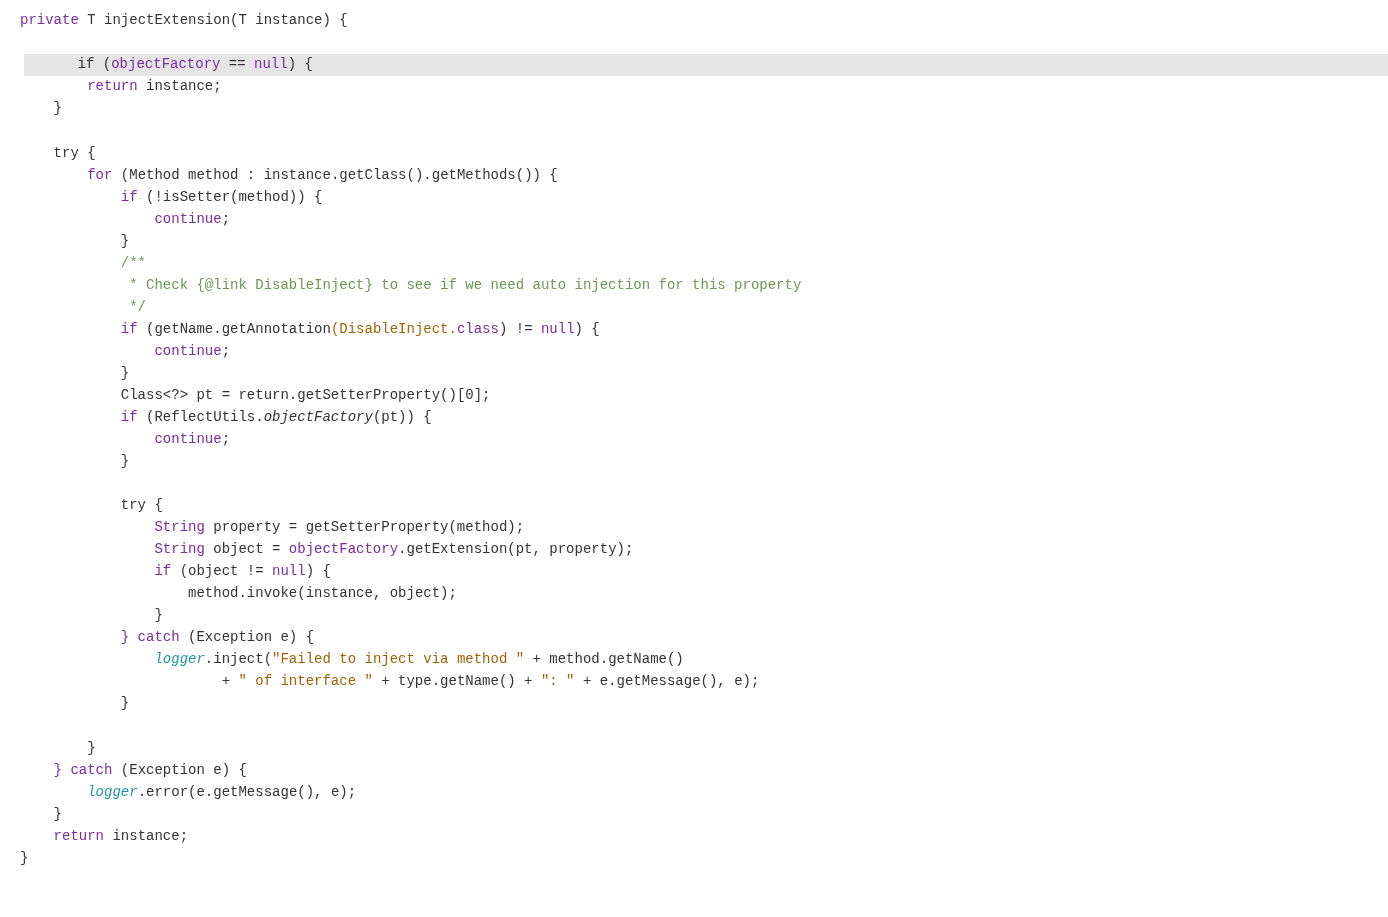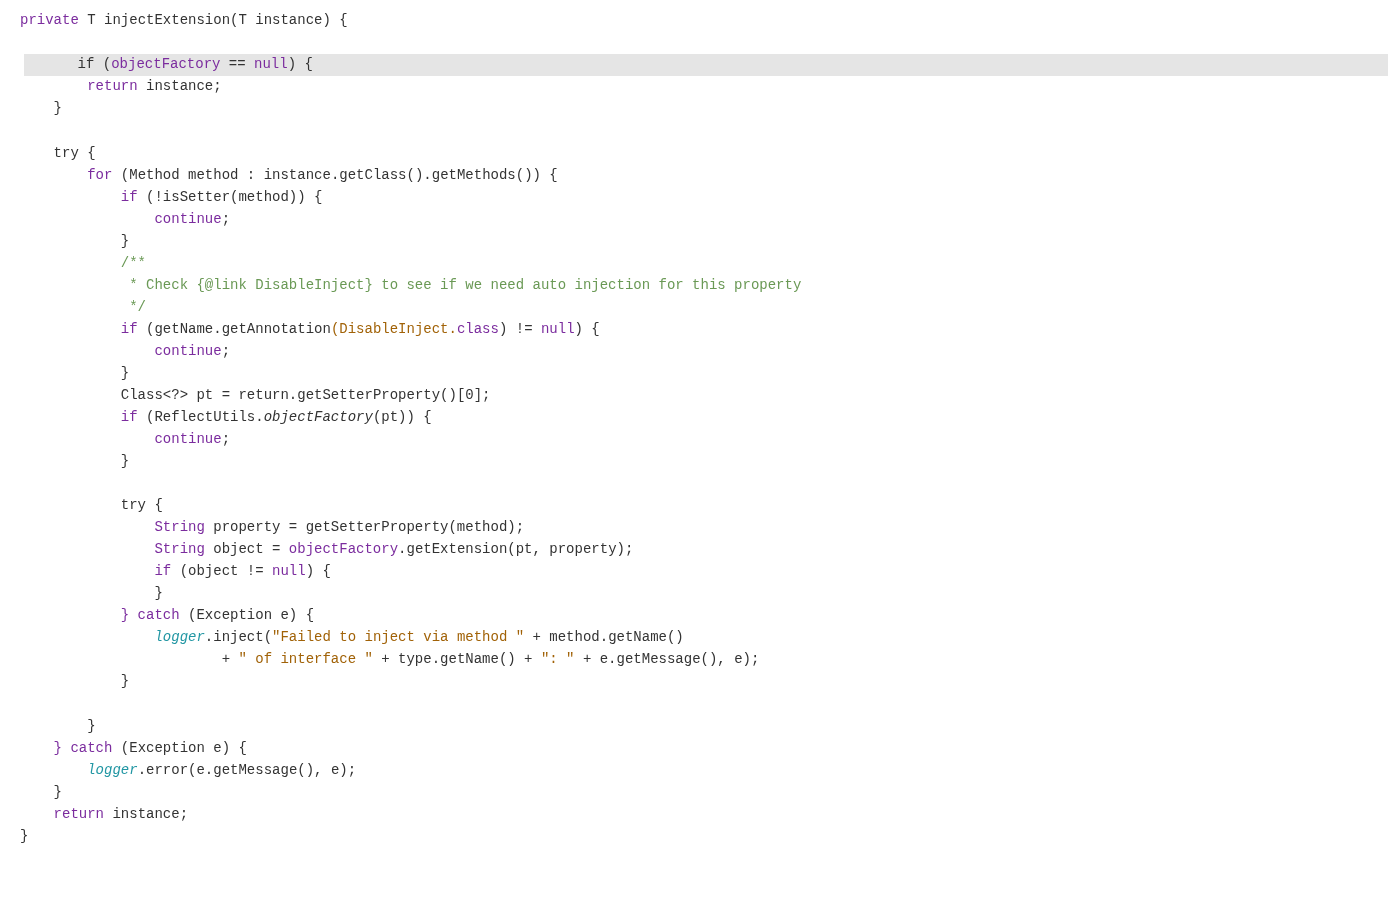--- a/index.html
+++ b/index.html
@@ -75,20 +75,21 @@
       <div class="code-line"><span class="code-text plain">            }</span></div>
       <div class="code-line"><span class="code-text plain">            Class</span><span class="code-text plain">&lt;?&gt; </span><span class="code-text plain">pt = return.</span><span class="code-text plain">getSetterProperty</span><span class="code-text plain">()[0];</span></div>
       <div class="code-line"><span class="code-text kw">            if </span><span class="code-text plain">(ReflectUtils.</span><span class="code-text italic">objectFactory</span><span class="code-text plain">(pt)) {</span></div>
       <div class="code-line"><span class="code-text kw">                continue</span><span class="code-text plain">;</span></div>
       <div class="code-line"><span class="code-text plain">            }</span></div>
       <div class="code-line">&nbsp;</div>
       <div class="code-line"><span class="code-text plain">            try {</span></div>
       <div class="code-line"><span class="code-text kw">                String </span><span class="code-text plain">property = getSetterProperty(method);</span></div>
       <div class="code-line"><span class="code-text kw">                String </span><span class="code-text plain">object = </span><span class="code-text kw">objectFactory</span><span class="code-text plain">.</span><span class="code-text plain">getExtension</span><span class="code-text plain">(pt, property);</span></div>
       <div class="code-line"><span class="code-text kw">                if </span><span class="code-text plain">(object != </span><span class="code-text kw">null</span><span class="code-text plain">) {</span></div>
+      <div class="code-line"><span class="code-text plain">                    method.</span><span class="code-text plain">invoke</span><span class="code-text plain">(instance, object);</span></div>
       <div class="code-line"><span class="code-text plain">                }</span></div>
       <div class="code-line"><span class="code-text kw">            } catch </span><span class="code-text plain">(Exception e) {</span></div>
       <div class="code-line"><span class="code-text plain">                </span><span class="code-text logger">logger</span><span class="code-text plain">.inject(</span><span class="code-text string">"Failed to inject via method "</span><span class="code-text plain"> + method.</span><span class="code-text plain">getName</span><span class="code-text plain">()</span></div>
       <div class="code-line"><span class="code-text plain">                        + </span><span class="code-text string">" of interface "</span><span class="code-text plain"> + type.</span><span class="code-text plain">getName</span><span class="code-text plain">() + </span><span class="code-text string">": "</span><span class="code-text plain"> + e.</span><span class="code-text plain">getMessage</span><span class="code-text plain">(), e);</span></div>
       <div class="code-line"><span class="code-text plain">            }</span></div>
       <div class="code-line">&nbsp;</div>
       <div class="code-line"><span class="code-text plain">        }</span></div>
       <div class="code-line"><span class="code-text kw">    } catch </span><span class="code-text plain">(Exception e) {</span></div>
       <div class="code-line"><span class="code-text plain">        </span><span class="code-text logger">logger</span><span class="code-text plain">.error(e.</span><span class="code-text plain">getMessage</span><span class="code-text plain">(), e);</span></div>
       <div class="code-line"><span class="code-text plain">    }</span></div>

